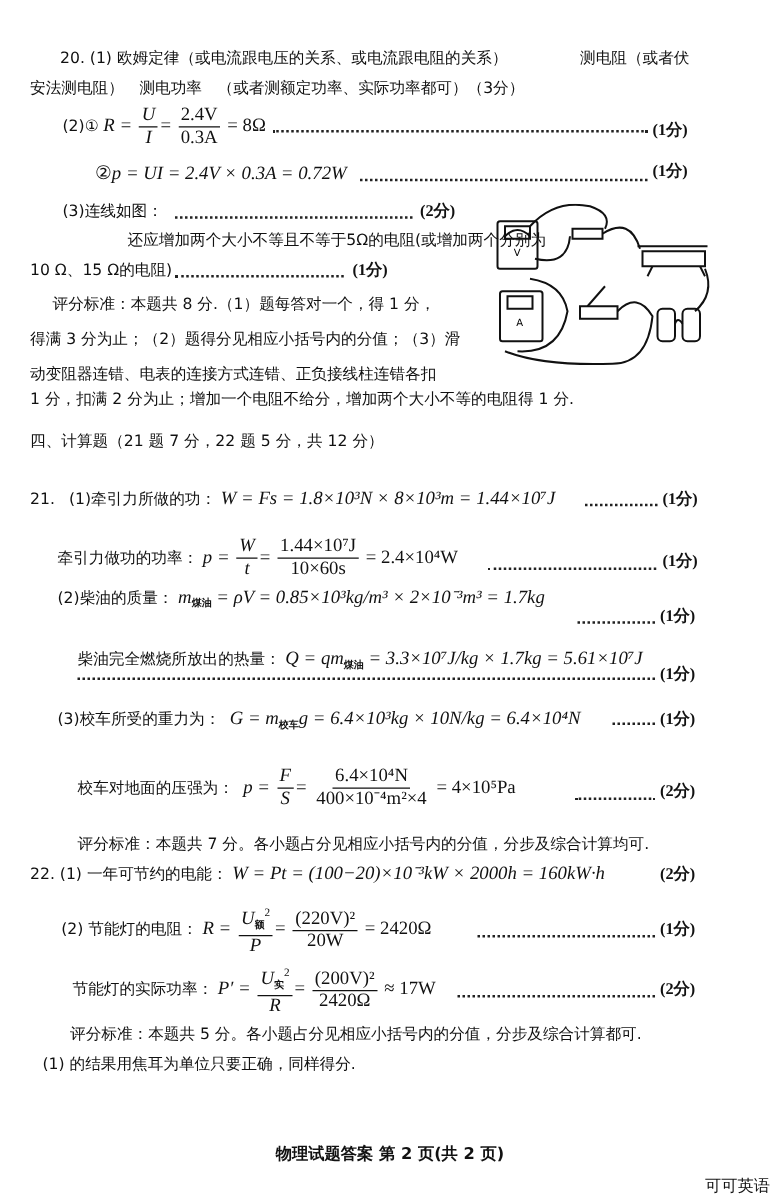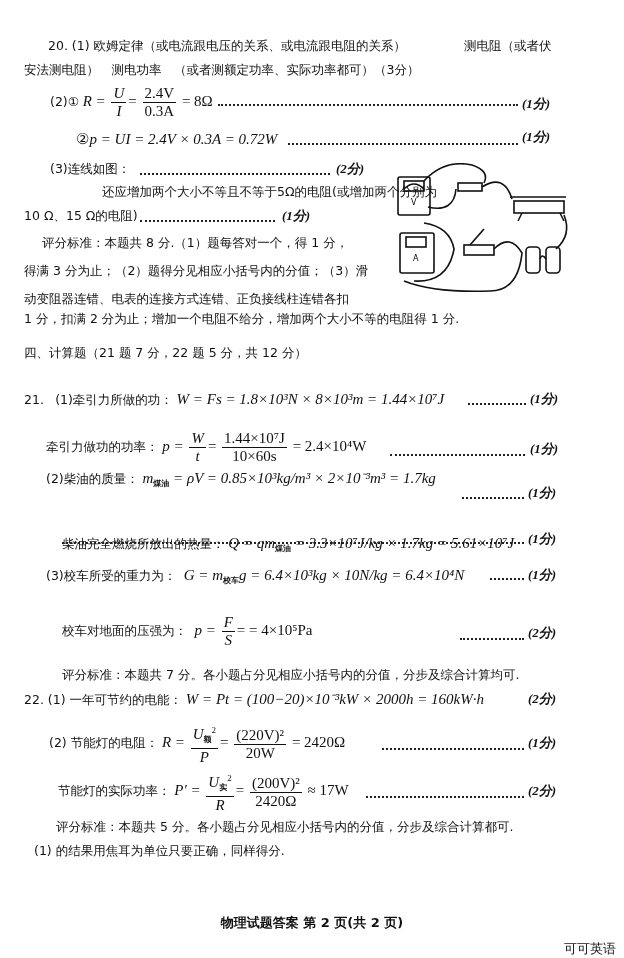--- a/index.html
+++ b/index.html
@@ -3,21 +3,21 @@
   <meta charset="utf-8">
   <style>
     html, body { margin:0; padding:0; background:#ffffff; }
     body { width:624px; height:958px; position:relative; overflow:hidden;
       font-family:"DejaVu Serif", "Liberation Serif", serif; color:#111; font-size:13px; }
     .ln { position:absolute; white-space:nowrap; line-height:18px; }
     .cn { font-family:"DejaVu Sans", "Liberation Sans", sans-serif; font-weight:normal; font-size:12.5px; }
     .math { font-family:"Liberation Serif", serif; font-size:15px; }
     .it { font-style:italic; }
     .dots { position:absolute; border-bottom:2px dotted #222; height:0; }
-    .score { position:absolute; white-space:nowrap; font-family:"Liberation Serif", serif; font-size:13px; font-weight:bold;font-style:italic; }
+    .score { position:absolute; white-space:nowrap; font-family:"Liberation Serif", serif; font-size:13px; font-weight:bold; }
     .frac { display:inline-flex; flex-direction:column; align-items:center; vertical-align:middle; margin:0 2px; }
     .frac .num { border-bottom:1.2px solid #111; padding:0 2px; line-height:17px; }
     .frac .den { line-height:17px; padding:0 2px; }
     sup { font-size:9px; vertical-align:6px; }
     sub { font-size:8px; vertical-align:-3px; font-family:"DejaVu Sans", sans-serif; font-weight:bold; }
     .figure { position:absolute; left:394px; top:163px; width:186px; height:135px; }
     .footer { position:absolute; left:0; width:624px; top:914px; text-align:center; font-family:"DejaVu Sans", sans-serif; font-weight:bold; font-size:13px; }
     .wm { position:absolute; right:8px; top:940px; font-family:"DejaVu Sans", sans-serif; font-weight:normal; font-size:13px; }
   </style>
 </head>
@@ -124,21 +124,21 @@
 <div class="score" style="left:530px;top:440px;">(1分)</div>
 
 <div class="ln math" style="left:46px;top:469px;">
   <span class="cn">(2)柴油的质量：</span>
   <span class="it">m</span><sub>煤油</sub>
   <span class="it">= ρV = 0.85×10³kg/m³ × 2×10⁻³m³ = 1.7kg</span>
 </div>
 <div class="dots" style="left:462px;width:62px;top:497px;"></div>
 <div class="score" style="left:528px;top:484px;">(1分)</div>
 
-<div class="ln math" style="left:62px;top:534px;">
+<div class="ln math" style="left:62px;top:518px;">
   <span class="cn">柴油完全燃烧所放出的热量：</span>
   <span class="it">Q = qm</span><sub>煤油</sub>
   <span class="it">= 3.3×10⁷J/kg × 1.7kg = 5.61×10⁷J</span>
 </div>
 <div class="dots" style="left:62px;width:462px;top:542px;"></div>
 <div class="score" style="left:528px;top:530px;">(1分)</div>
 
 <div class="ln math" style="left:46px;top:566px;">
   <span class="cn">(3)校车所受的重力为：</span>&nbsp;
   <span class="it">G = m</span><sub>校车</sub><span class="it">g = 6.4×10³kg × 10N/kg = 6.4×10⁴N</span>
@@ -146,20 +146,24 @@
 <div class="dots" style="left:490px;width:34px;top:578px;"></div>
 <div class="score" style="left:528px;top:566px;">(1分)</div>
 
 <div class="ln math" style="left:62px;top:612px;line-height:36px;">
   <span class="cn">校车对地面的压强为：</span>&nbsp;
   <span class="it">p =</span>
   <span class="frac">
       <span class="num it">F</span>
       <span class="den it">S</span>
     </span>=
+  <span class="frac">
+      <span class="num">6.4×10⁴N</span>
+      <span class="den">400×10⁻⁴m²×4</span>
+    </span>
   <span>= 4×10⁵Pa</span>
 </div>
 <div class="dots" style="left:460px;width:64px;top:638px;"></div>
 <div class="score" style="left:528px;top:624px;">(2分)</div>
 
 <div class="ln cn" style="left:62px;top:666px;">评分标准：本题共 7 分。各小题占分见相应小括号内的分值，分步及综合计算均可.</div>
 
 <div class="ln math" style="left:24px;top:690px;">
   <span class="cn">22. (1) 一年可节约的电能：</span>
   <span class="it">W = Pt = (100−20)×10⁻³kW × 2000h = 160kW·h</span>

